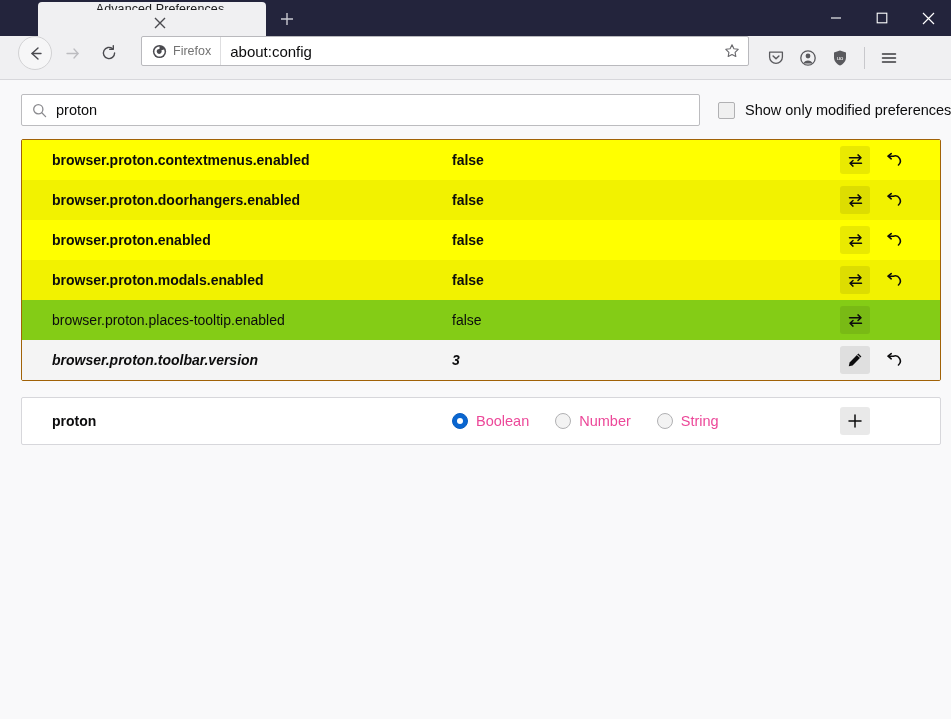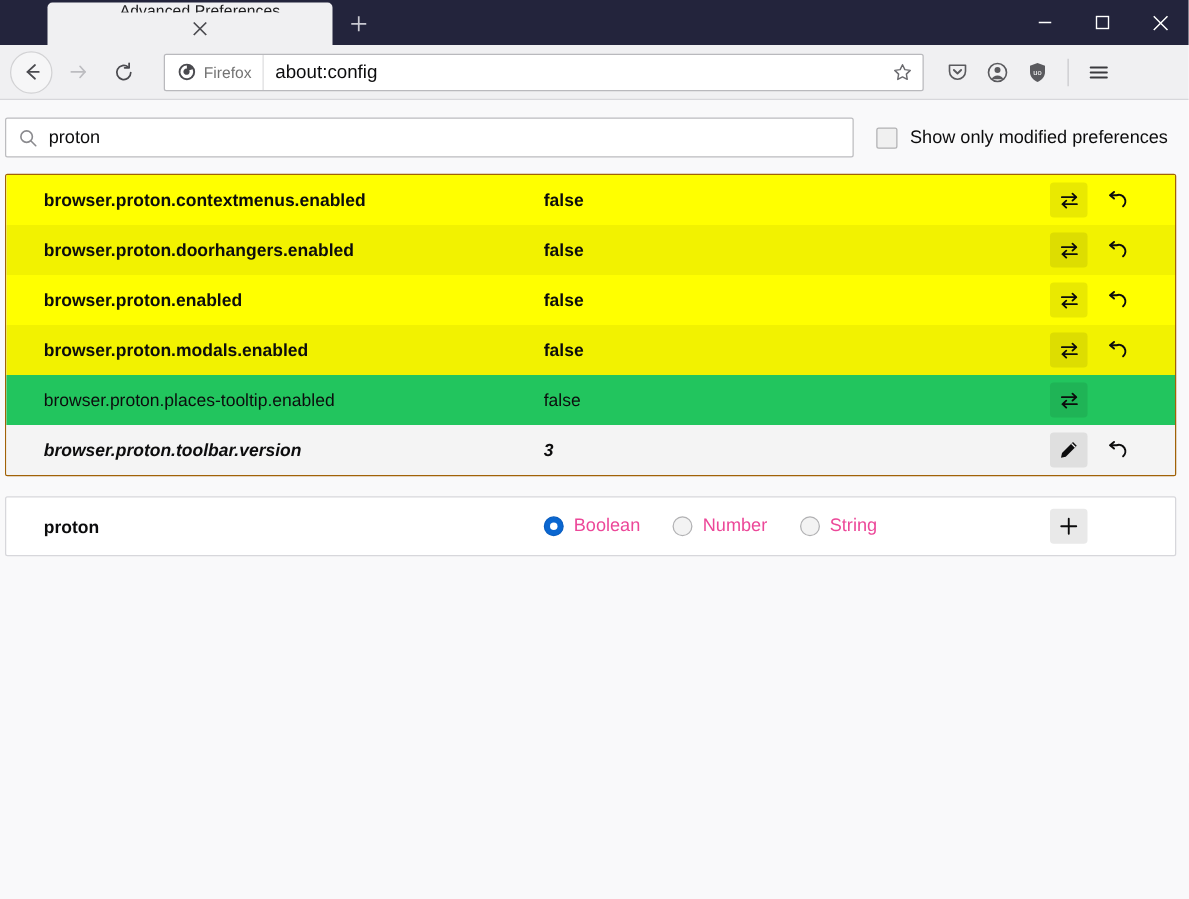--- a/index.html
+++ b/index.html
@@ -89,22 +89,21 @@
     align-items: center;
     justify-content: center;
   }
 
   
   .navbar {
     height: 44px;
     flex: 0 0 44px;
     background: #f0f0f2;
     display: flex;
-    align-items: center;
-    padding: 0 8px;
+    padding: 0 18px;
     border-bottom: 1px solid #d7d7db;
   }
   .navbtn {
     width: 34px;
     height: 34px;
     display: flex;
     align-items: center;
     justify-content: center;
     border-radius: 50%;
     flex: 0 0 34px;
@@ -171,21 +170,21 @@
     width: 1px;
     height: 22px;
     background: #c8c8cc;
     margin: 0 7px;
   }
 
   
   .content {
     flex: 1;
     background: #f9f9fa;
-    padding: 14px 10px 0 4px;
+    padding: 14px 10px 0 21px;
     overflow: hidden;
     position: relative;
   }
 
   .searchrow {
     display: flex;
     align-items: center;
     height: 32px;
     margin-bottom: 13px;
   }
@@ -236,21 +235,21 @@
     overflow: hidden;
   }
   .pref-row {
     height: 40px;
     display: flex;
     align-items: center;
     padding: 0 0 0 30px;
   }
   .pref-row.modified-a { background: #ffff00; }
   .pref-row.modified-b { background: #f2f200; }
-  .pref-row.plain-a    { background: #22c55e; }
+  .pref-row.plain-a    { background: #84cc16; }
   .pref-row.plain-b    { background: #f4f4f4; font-style: italic; }
 
   .pref-name {
     font-size: 14px;
     color: #0c0c0d;
     flex: 0 0 400px;
     white-space: nowrap;
     overflow: hidden;
     text-overflow: ellipsis;
   }

